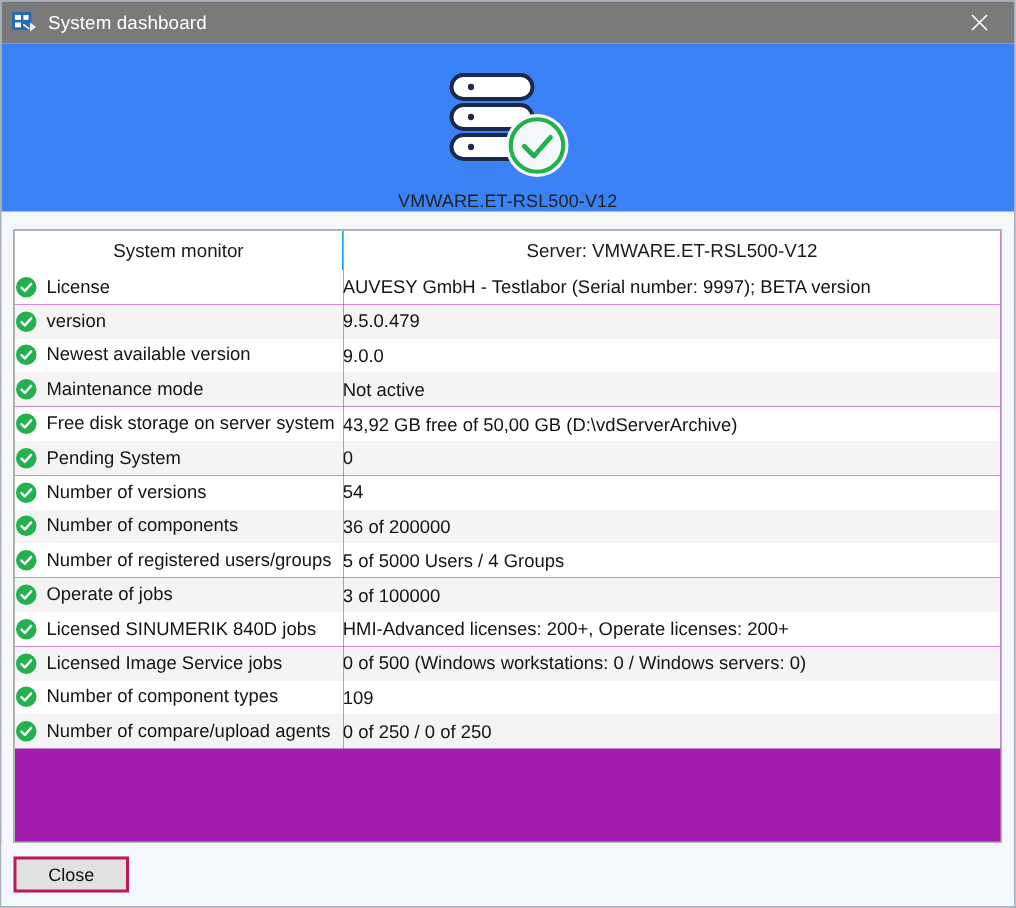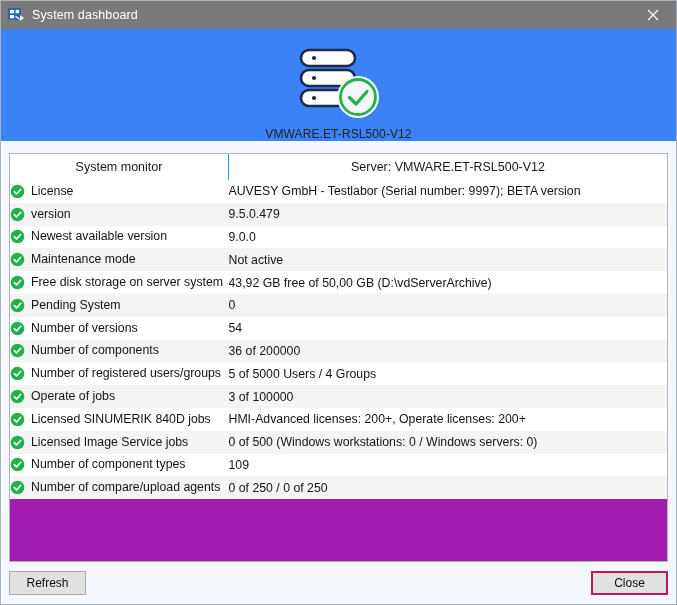--- a/index.html
+++ b/index.html
@@ -423,17 +423,16 @@
                 <span class="name-text">Number of compare/upload agents</span>
               </div>
             </td>
             <td class="c-value">0 of 250 / 0 of 250</td>
           </tr>
         </tbody>
     </table>
   </div>
 
   <div class="footer">
-    <button class="btn">Refresh</button>
     <button class="btn btn-default">Close</button>
   </div>
 
 </div>
 
 </body></html>

